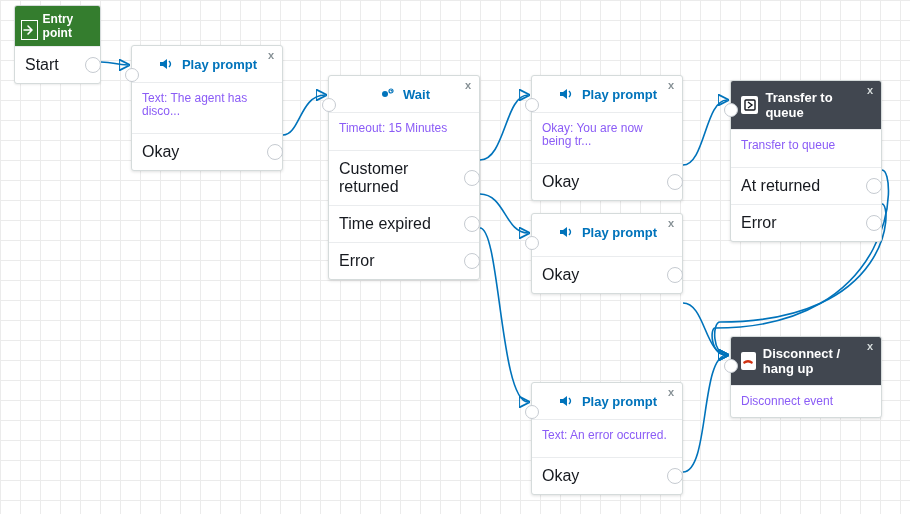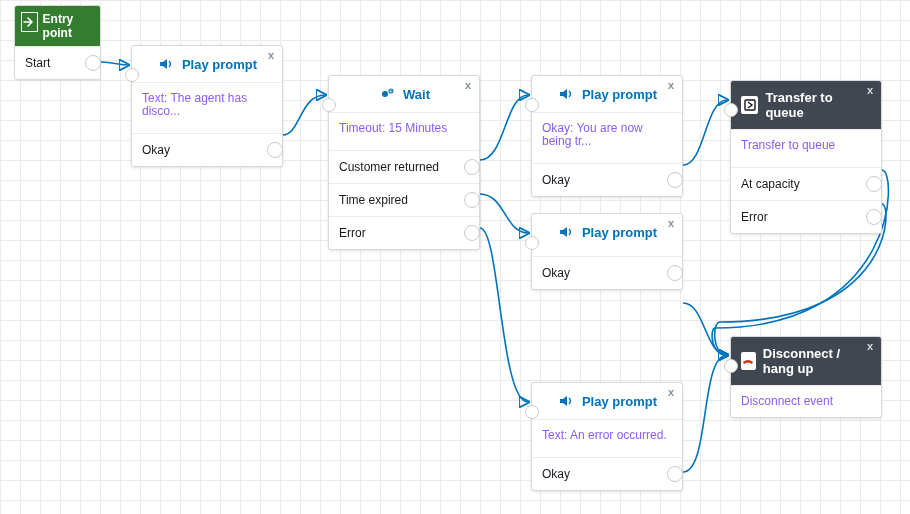--- a/index.html
+++ b/index.html
@@ -7,24 +7,24 @@
     position:relative;width:910px;height:514px;
     background-color:#fff;
     background-image:
       linear-gradient(#ebebeb 1px,transparent 1px),
       linear-gradient(90deg,#ebebeb 1px,transparent 1px);
     background-size:20px 20px;
     overflow:hidden;
   }
   
   .entry-block{position:absolute;width:85px;border:1px solid #d5dbdb;border-radius:3px;background:#fff;box-shadow:0 1px 2px rgba(0,0,0,0.08);}
-  .entry-head{background:#347d2e;color:#fff;font-weight:700;padding:6px 6px;display:flex;align-items:flex-start;gap:5px;border-radius:2px 2px 0 0;font-size:12px;}
+  .entry-head{background:#347d2e;color:#fff;font-weight:700;padding:6px 6px;display:flex;align-items:flex-end;gap:5px;border-radius:2px 2px 0 0;font-size:12px;}
   .entry-head .icon{width:20px;height:20px;border:1.5px solid #fff;display:flex;align-items:center;justify-content:center;box-sizing:border-box;}
   .entry-body{padding:0;}
-  .outlet{position:relative;padding:9px 10px;border-top:1px solid #eaecee;font-size:12px;color:#16191f;}
+  .outlet{position:relative;padding:9px 10px;border-top:1px solid #eaecee;font-size:16px;color:#16191f;}
   .outlet .port{position:absolute;right:-1px;top:50%;transform:translateY(-50%);width:14px;height:14px;border-radius:50%;background:#fff;border:1px solid #c6cbd1;box-shadow:inset 0 0 0 2px #fff;}
   
   .node{position:absolute;width:150px;border:1px solid #d5dbdb;border-radius:3px;background:#fff;box-shadow:0 1px 3px rgba(0,0,0,0.12);}
   .node .close{position:absolute;right:8px;top:3px;color:#879196;font-size:11px;font-weight:700;cursor:pointer;}
   .node-head{display:flex;align-items:center;gap:7px;padding:9px 10px;font-weight:700;font-size:13px;}
   .node-head.blue{color:#0073bb;justify-content:center;}
   .node-head.dark{background:#414750;color:#fff;border-radius:2px 2px 0 0;}
   .node-head.dark .close{color:#d5dbdb;}
   .node-head .icon{display:inline-flex;width:18px;height:18px;align-items:center;justify-content:center;}
   .node-head .icon.box{background:#fff;border-radius:2px;}
@@ -200,21 +200,21 @@
         <svg width="14" height="14" viewBox="0 0 14 14">
             <rect x="2" y="2" width="10" height="10" rx="1" fill="none" stroke="#16191f" stroke-width="1.4"></rect>
             <path d="M5 4 L9 7 L5 10" fill="none" stroke="#16191f" stroke-width="1.4"></path>
           </svg>
       </span>
       <span>Transfer to queue</span>
     </div>
     <div class="desc">Transfer to queue</div>
     <div style="height:6px"></div>
     <div class="outlet">
-      <span>At capacity</span>
+      <span>At returned</span>
       <span class="port"></span>
     </div>
     <div class="outlet">
       <span>Error</span>
       <span class="port"></span>
     </div>
   </div>
 
   <div class="node" style="left:730px;top:336px">
     <span class="inlet"></span>

